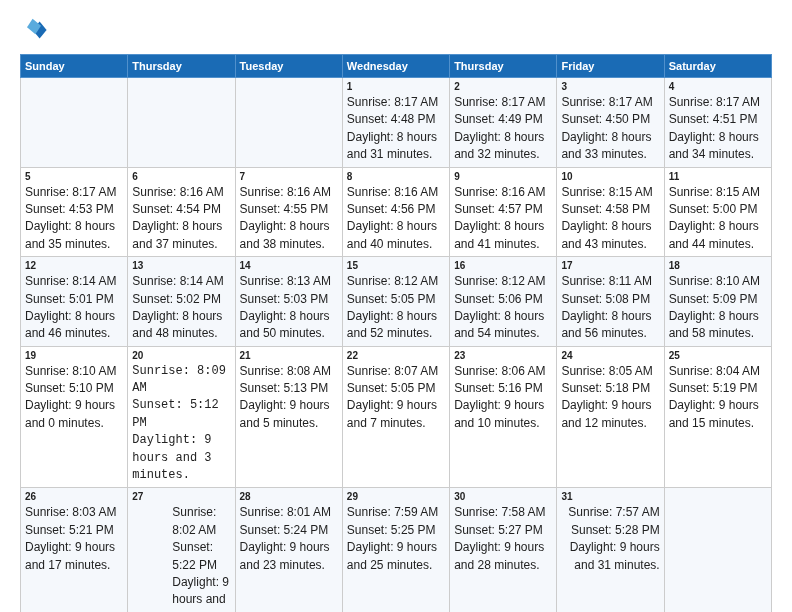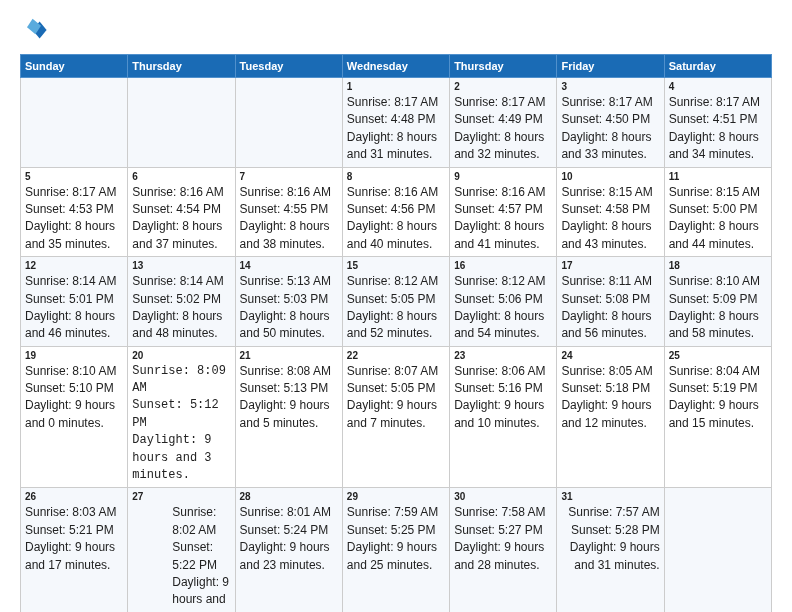--- a/index.html
+++ b/index.html
@@ -213,21 +213,21 @@
 Daylight: 8 hours and 46 minutes.</div>
           </td>
           <td>
             <div class="day-num">13</div>
             <div class="day-info" style="white-space: pre-line;">Sunrise: 8:14 AM
 Sunset: 5:02 PM
 Daylight: 8 hours and 48 minutes.</div>
           </td>
           <td>
             <div class="day-num">14</div>
-            <div class="day-info" style="white-space: pre-line;">Sunrise: 5:13 AM
+            <div class="day-info" style="white-space: pre-line;">Sunrise: 8:13 AM
 Sunset: 5:03 PM
 Daylight: 8 hours and 50 minutes.</div>
           </td>
           <td>
             <div class="day-num">15</div>
             <div class="day-info" style="white-space: pre-line;">Sunrise: 8:12 AM
 Sunset: 5:05 PM
 Daylight: 8 hours and 52 minutes.</div>
           </td>
           <td>

